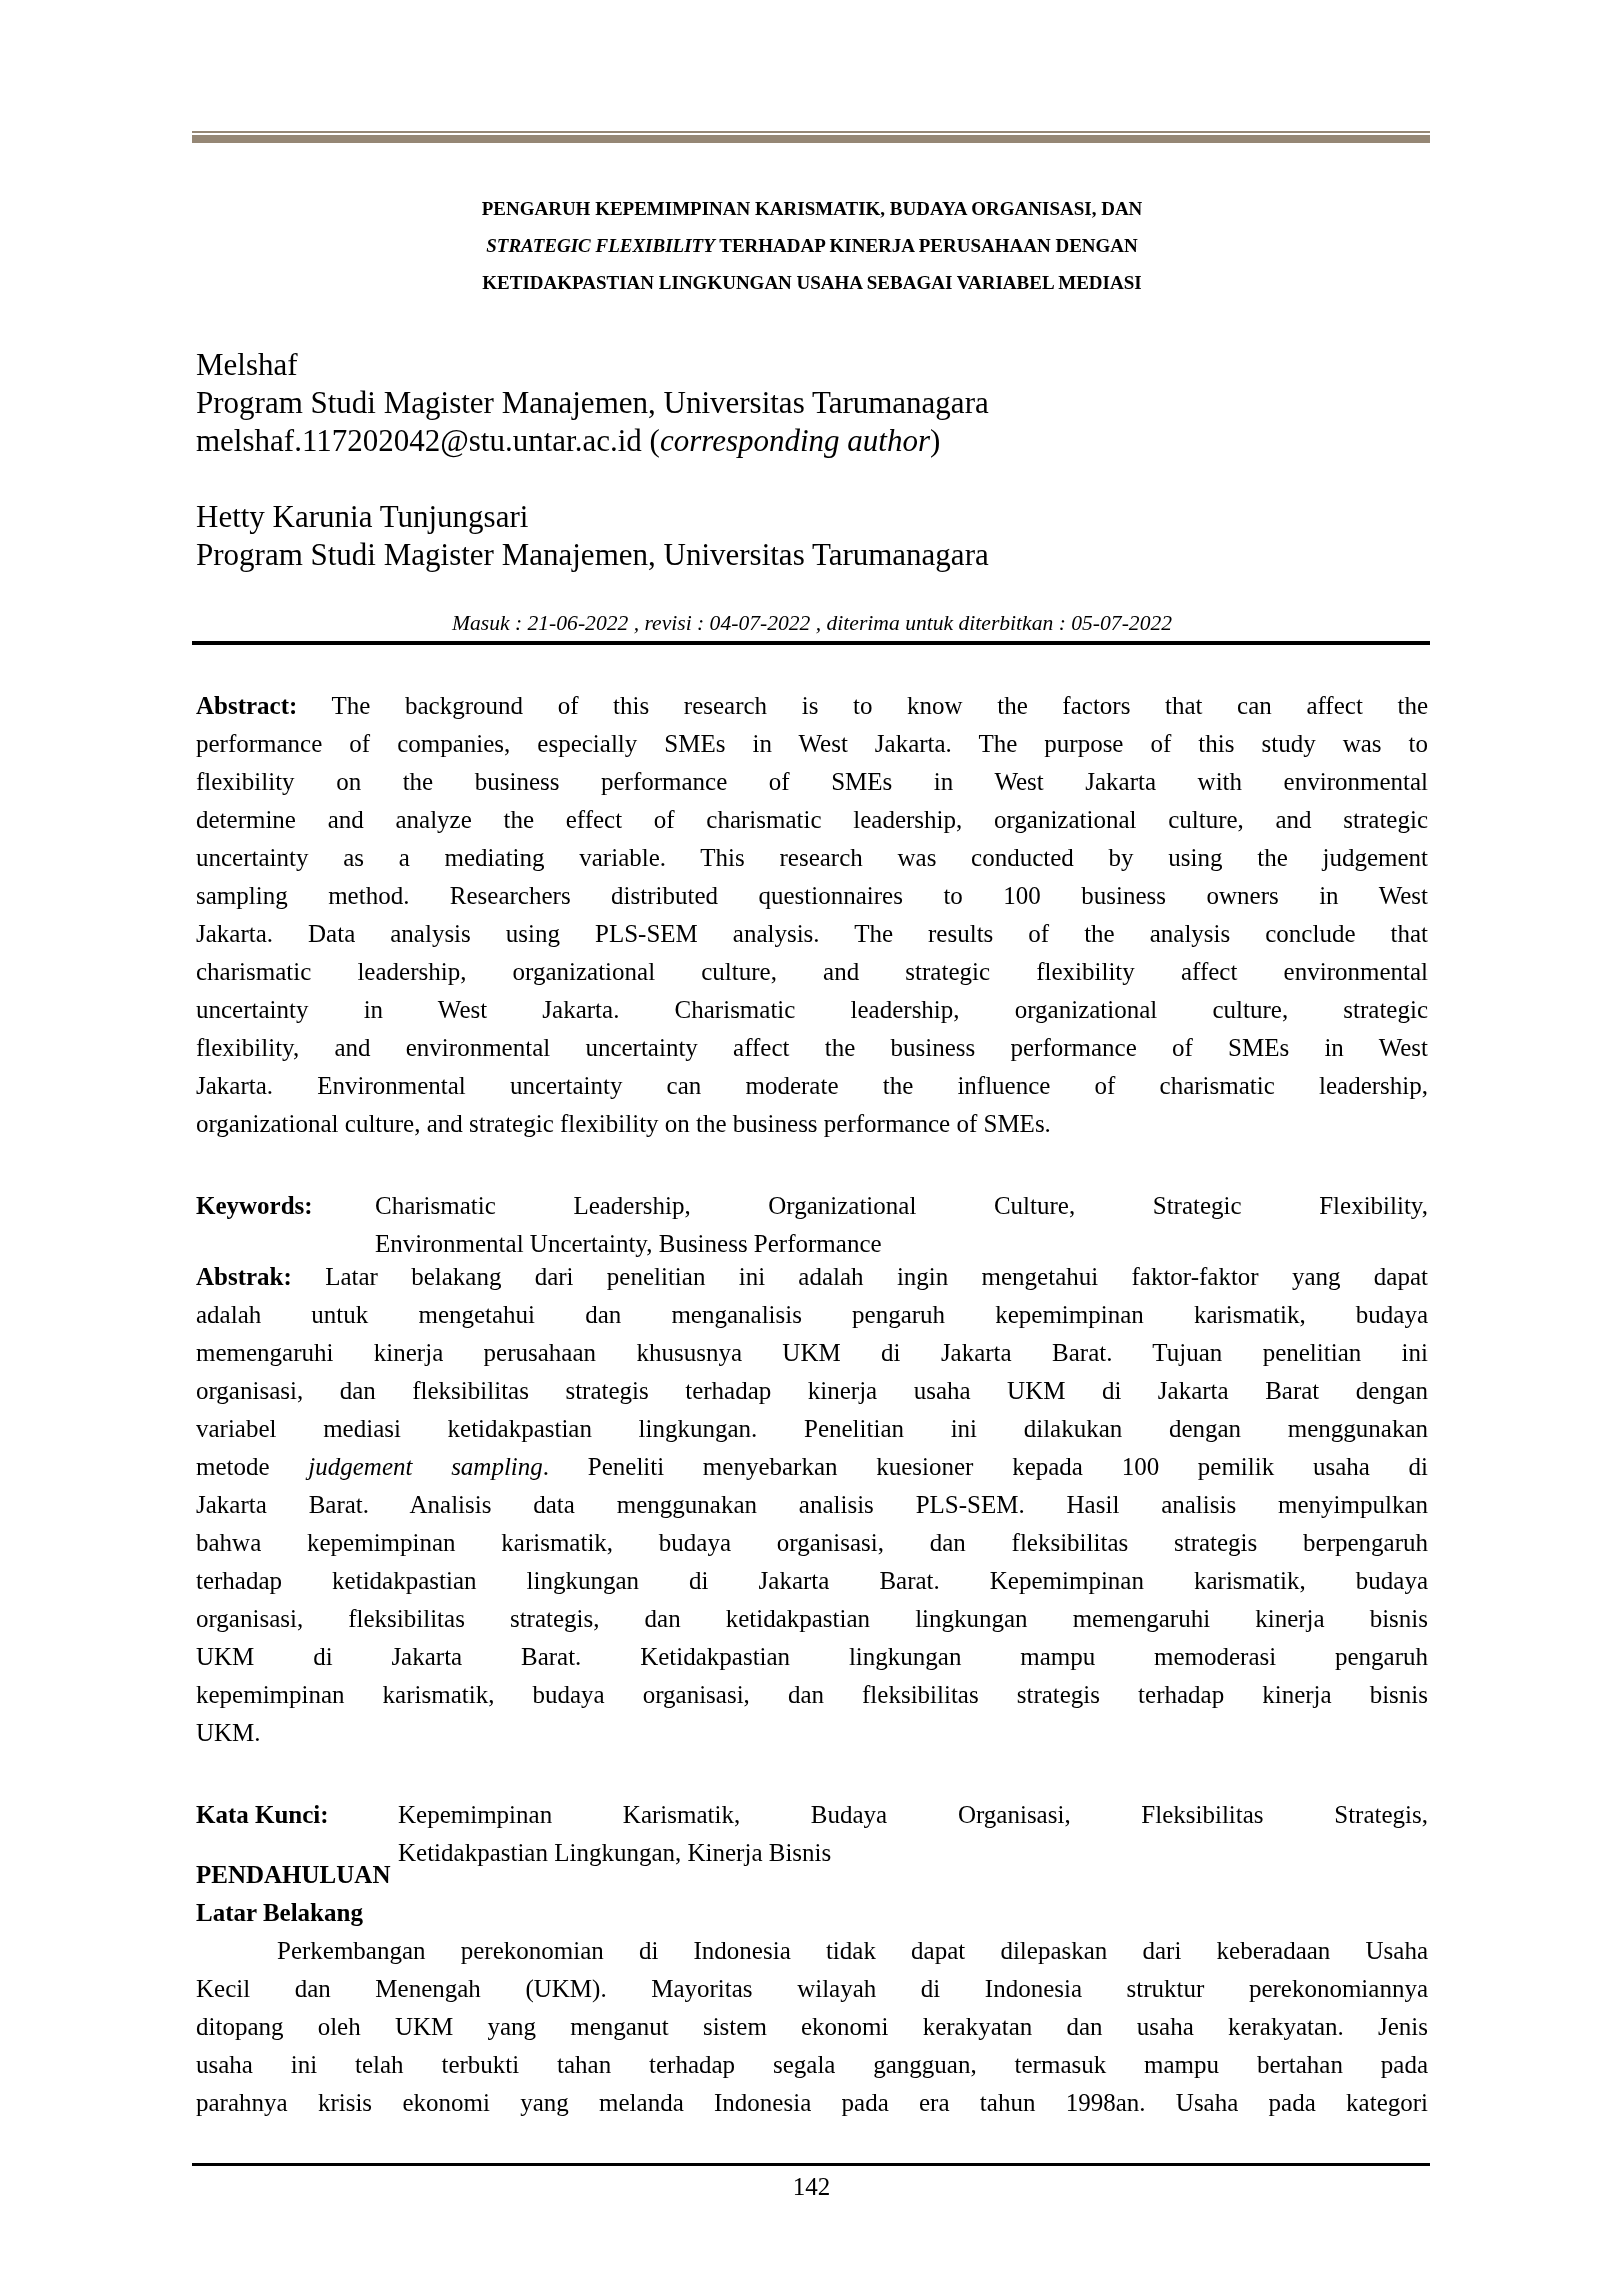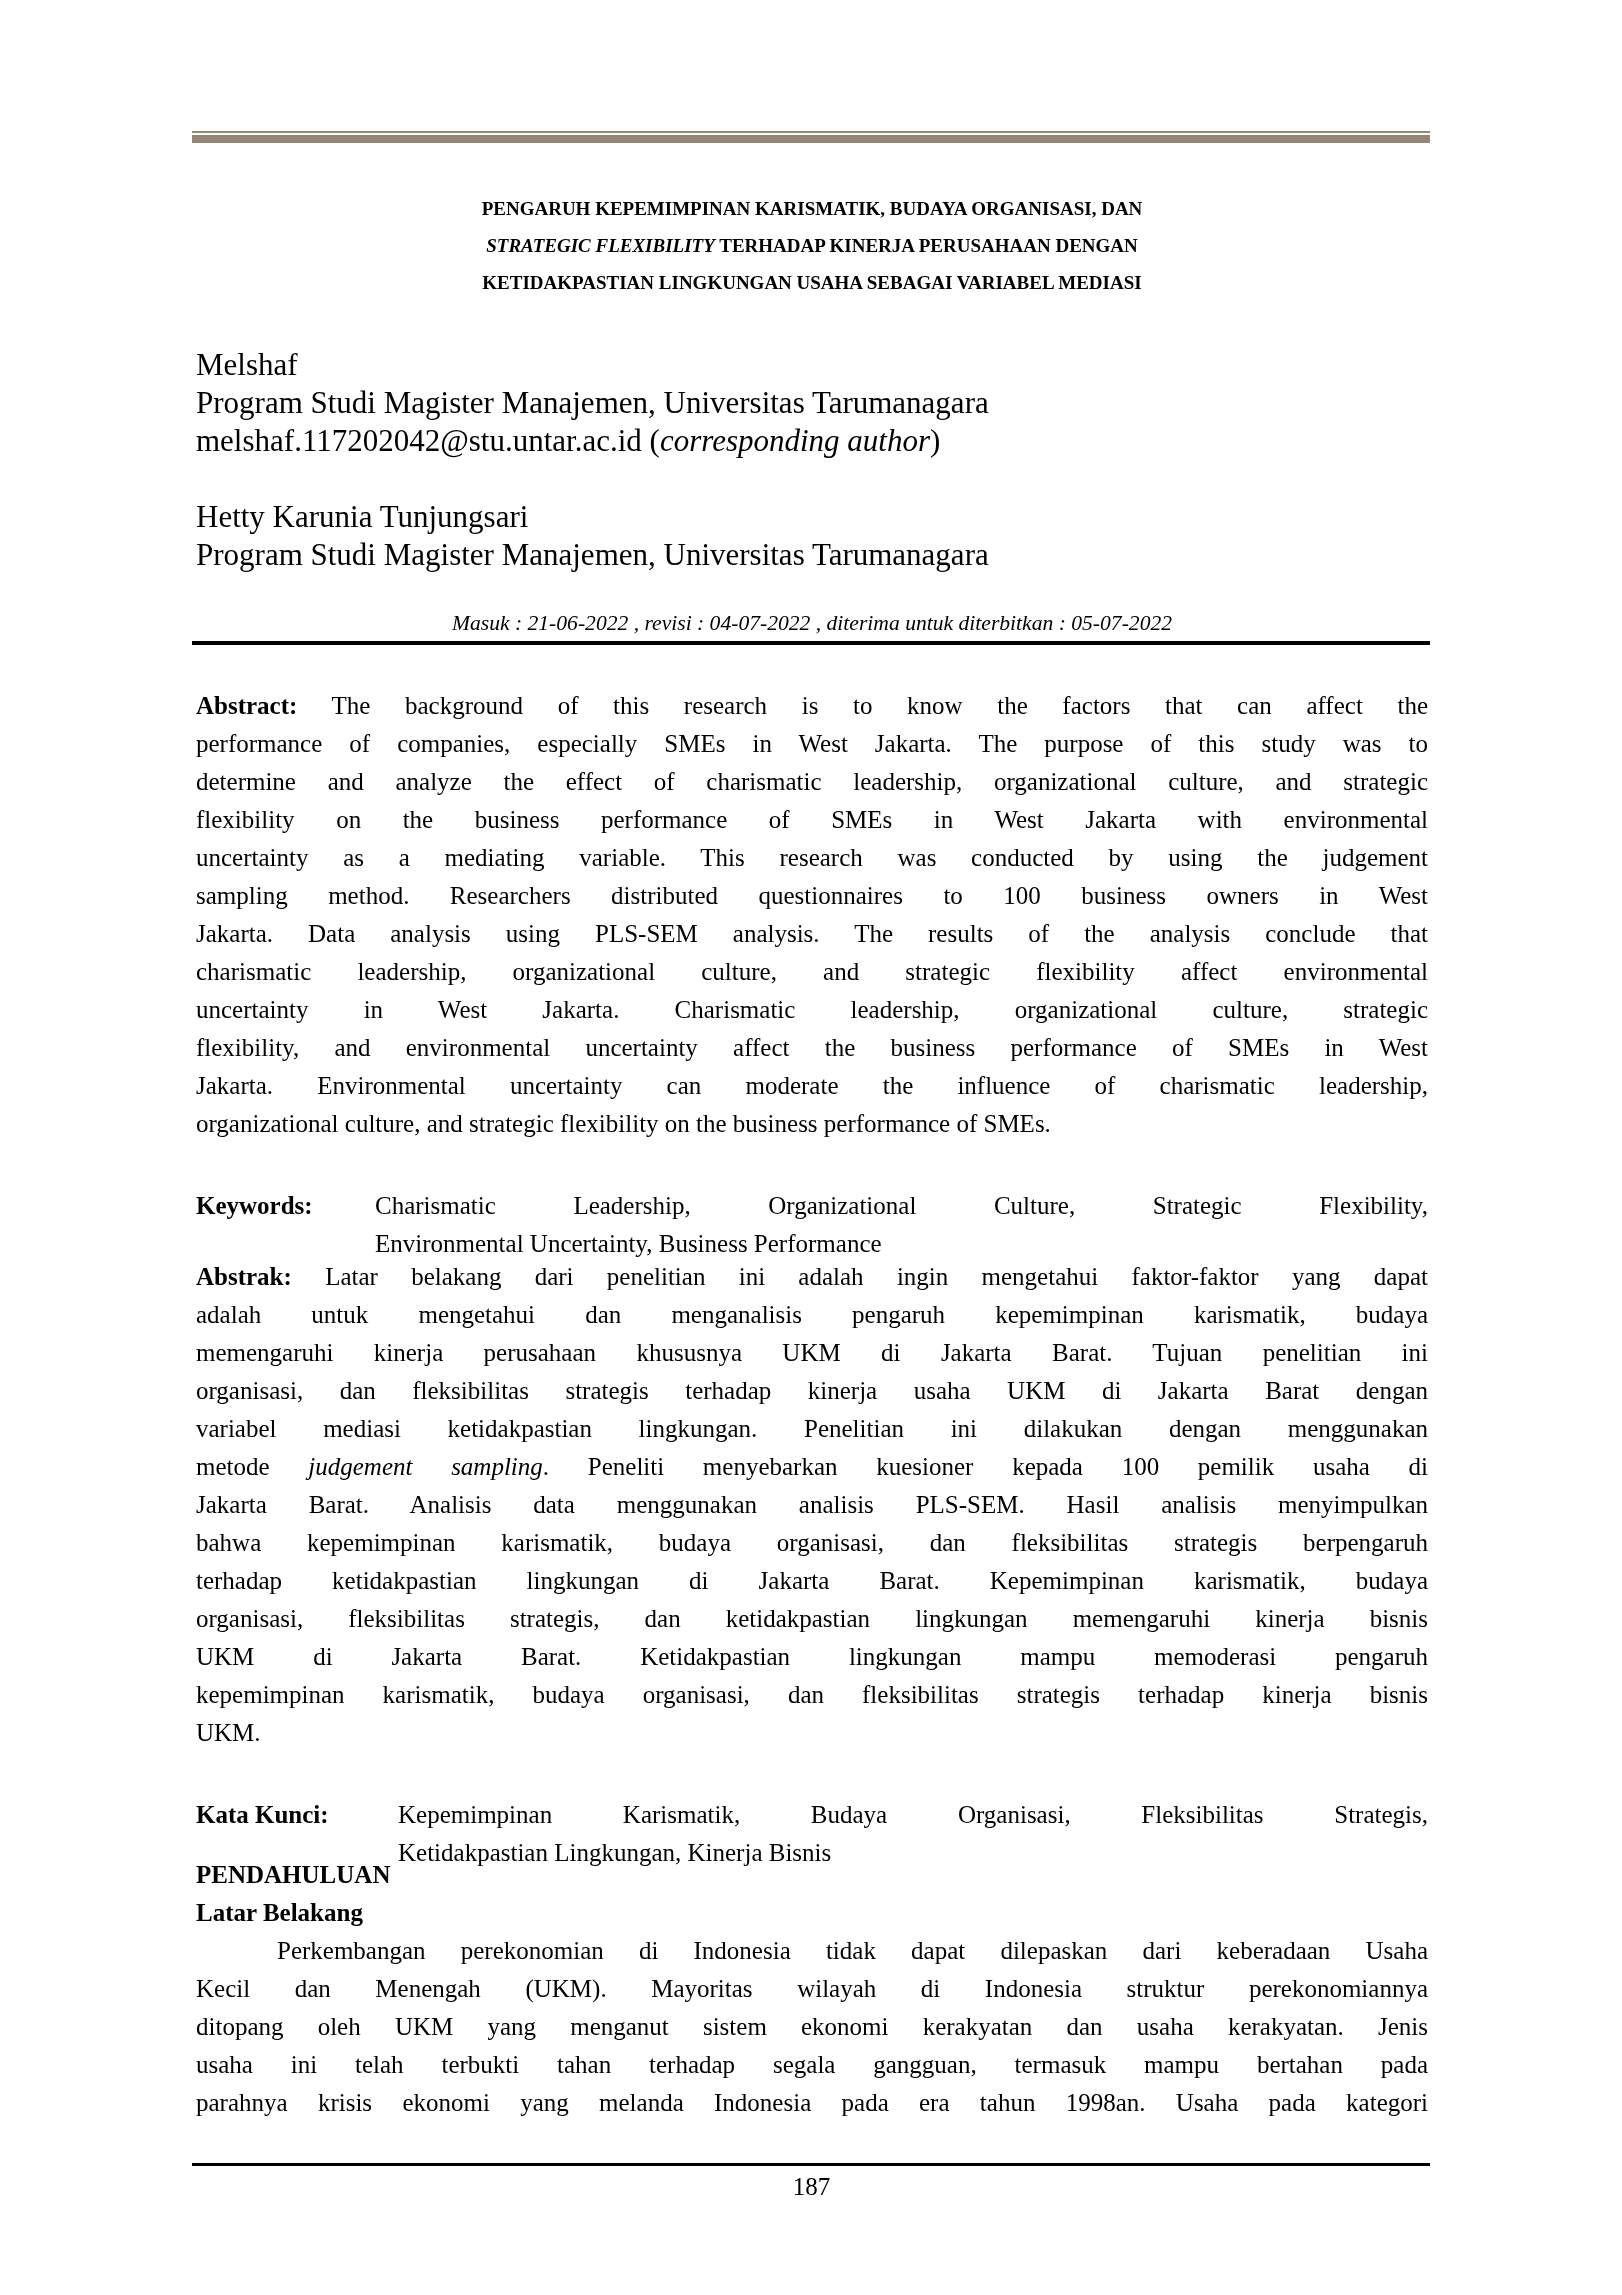--- a/index.html
+++ b/index.html
@@ -54,22 +54,22 @@
     <div>Hetty Karunia Tunjungsari</div>
     <div>Program Studi Magister Manajemen, Universitas Tarumanagara</div>
   </div>
 
   <div class="col dates">Masuk : 21-06-2022 , revisi : 04-07-2022 , diterima untuk diterbitkan : 05-07-2022</div>
   <div class="rule-date"></div>
 
   <div class="col abs abs-en">
     <span class="line-j"><b>Abstract:</b><span> The background of this research is to know the factors that can affect the</span></span>
     <span class="line-j">performance of companies, especially SMEs in West Jakarta. The purpose of this study was to</span>
+    <span class="line-j">flexibility on the business performance of SMEs in West Jakarta with environmental</span>
     <span class="line-j">determine and analyze the effect of charismatic leadership, organizational culture, and strategic</span>
-    <span class="line-j">flexibility on the business performance of SMEs in West Jakarta with environmental</span>
     <span class="line-j">uncertainty as a mediating variable. This research was conducted by using the judgement</span>
     <span class="line-j">sampling method. Researchers distributed questionnaires to 100 business owners in West</span>
     <span class="line-j">Jakarta. Data analysis using PLS-SEM analysis. The results of the analysis conclude that</span>
     <span class="line-j">charismatic leadership, organizational culture, and strategic flexibility affect environmental</span>
     <span class="line-j">uncertainty in West Jakarta. Charismatic leadership, organizational culture, strategic</span>
     <span class="line-j">flexibility, and environmental uncertainty affect the business performance of SMEs in West</span>
     <span class="line-j">Jakarta. Environmental uncertainty can moderate the influence of charismatic leadership,</span>
     <span class="line-l">organizational culture, and strategic flexibility on the business performance of SMEs.</span>
     <div class="kw">
       <span class="lbl lbl-en">Keywords:</span>
@@ -109,15 +109,15 @@
     <div>
       <span class="line-j" style="padding-left:81px">Perkembangan perekonomian di Indonesia tidak dapat dilepaskan dari keberadaan Usaha</span>
       <span class="line-j">Kecil dan Menengah (UKM). Mayoritas wilayah di Indonesia struktur perekonomiannya</span>
       <span class="line-j">ditopang oleh UKM yang menganut sistem ekonomi kerakyatan dan usaha kerakyatan. Jenis</span>
       <span class="line-j">usaha ini telah terbukti tahan terhadap segala gangguan, termasuk mampu bertahan pada</span>
       <span class="line-j">parahnya krisis ekonomi yang melanda Indonesia pada era tahun 1998an. Usaha pada kategori</span>
     </div>
   </div>
 
   <div class="rule-foot"></div>
-  <div class="pagenum">187</div>
+  <div class="pagenum">142</div>
 </div>
 
 
 </body></html>

